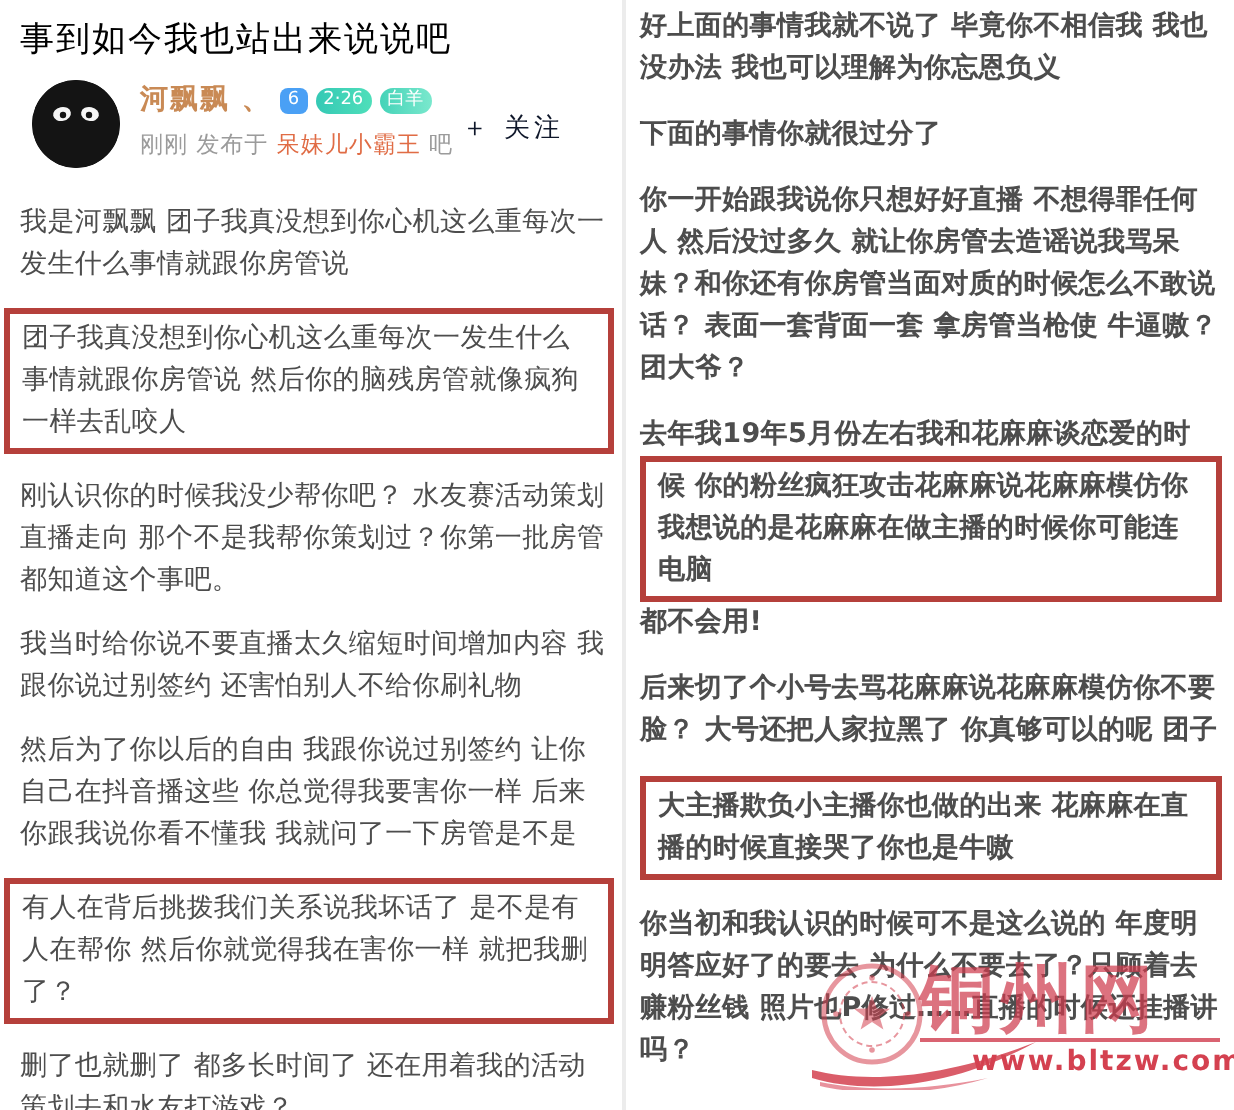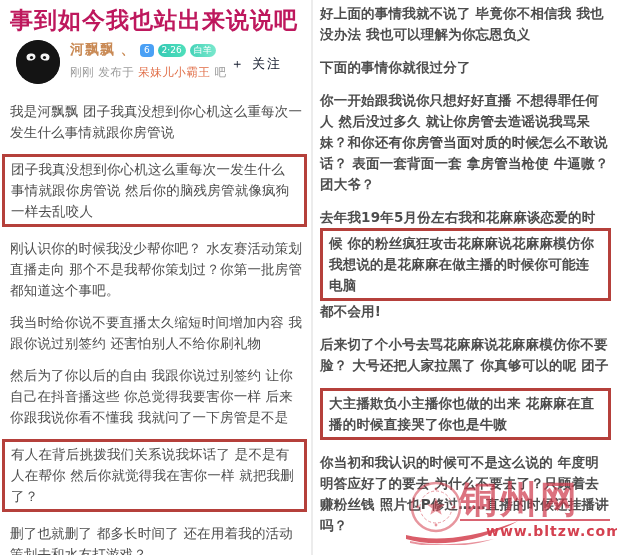--- a/index.html
+++ b/index.html
@@ -5,21 +5,21 @@
   html,body{margin:0;padding:0;background:#888;}
   .page{
     position:relative;width:617px;height:555px;background:#ffffff;
     overflow:hidden;font-family:"DejaVu Sans","Liberation Sans",sans-serif;
   }
   .divider{position:absolute;left:311px;top:0;width:2px;height:555px;background:#ececec;}
   .col{position:absolute;top:0;}
   .col-left{left:10px;width:293px;padding-top:8px;}
   .col-right{left:320px;width:291px;padding-top:3px;font-weight:bold;}
   .post-title{
-    font-size:23px;font-weight:bold;color:#be185d;letter-spacing:1px;
+    font-size:17px;font-weight:normal;color:#000000;letter-spacing:1px;
     margin:0 0 8px 0;line-height:24px;
   }
   .user-row{position:relative;height:50px;margin-bottom:6px;}
   .avatar{position:absolute;left:6px;top:0;width:44px;height:44px;border-radius:50%;
     overflow:hidden;background:#141414;}
   .name-block{position:absolute;left:60px;top:1px;}
   .name-line{display:flex;align-items:center;gap:4px;}
   .author-name{font-size:14px;font-weight:bold;color:#c98a55;letter-spacing:1px;}
   .badge{display:inline-block;font-size:9px;color:#fff;line-height:13px;
     border-radius:3px;padding:0 4px;vertical-align:middle;}

